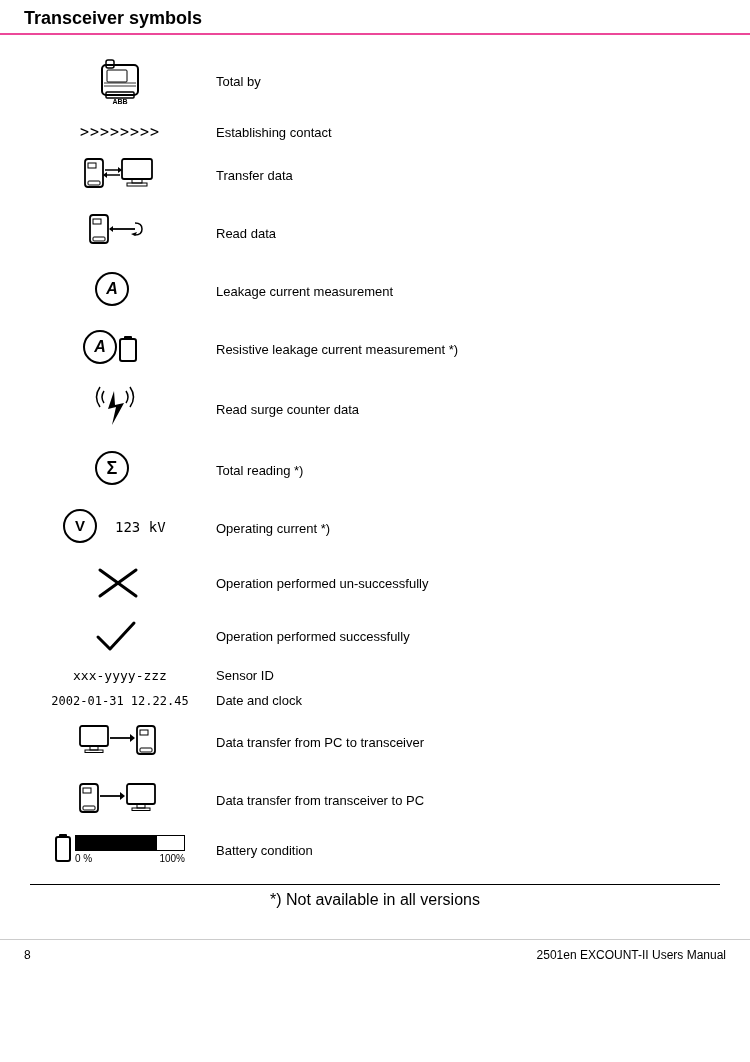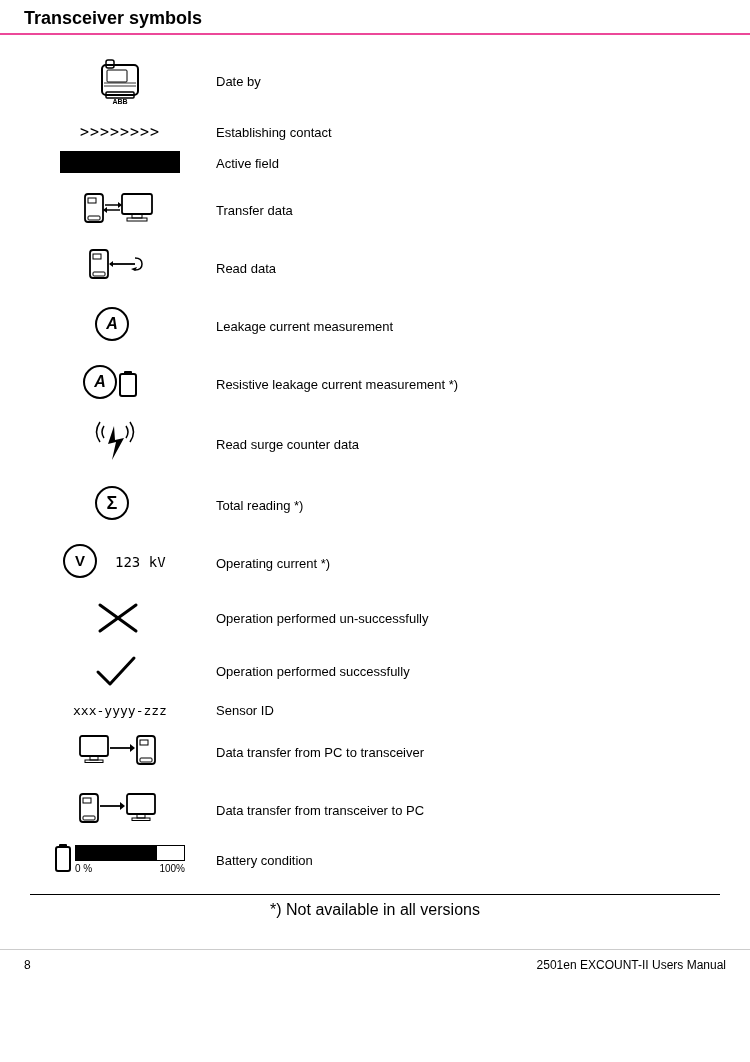--- a/index.html
+++ b/index.html
@@ -92,36 +92,30 @@
             <rect x="26" y="42" width="28" height="6" rx="1" fill="none" stroke="#000" stroke-width="1.5"></rect>
 
             <rect x="27" y="20" width="20" height="12" rx="1" fill="none" stroke="#000" stroke-width="1"></rect>
 
             <text x="40" y="54" text-anchor="middle" font-size="7" font-weight="bold">ABB</text>
 
             <line x1="24" y1="33" x2="56" y2="33" stroke="#000" stroke-width="0.8"></line>
             <line x1="24" y1="36" x2="56" y2="36" stroke="#000" stroke-width="0.8"></line>
           </svg>
         </td>
-        <td class="label-cell">Date by</td>
+        <td class="label-cell">Total by</td>
       </tr>
 
       <tr>
         <td class="symbol-cell">
           <span class="arrows-text">&gt;&gt;&gt;&gt;&gt;&gt;&gt;&gt;</span>
         </td>
         <td class="label-cell">Establishing contact</td>
       </tr>
 
-      <tr>
-        <td class="symbol-cell">
-          <span class="active-field-bar"></span>
-        </td>
-        <td class="label-cell">Active field</td>
-      </tr>
 
       <tr>
         <td class="symbol-cell">
           <svg width="80" height="45" viewBox="0 0 80 45">
 
             <rect x="5" y="8" width="18" height="28" rx="3" fill="none" stroke="#000" stroke-width="1.8"></rect>
             <rect x="8" y="12" width="8" height="5" fill="none" stroke="#000" stroke-width="1"></rect>
             <rect x="8" y="30" width="12" height="4" rx="1" fill="none" stroke="#000" stroke-width="1"></rect>
 
             <rect x="42" y="8" width="30" height="20" rx="2" fill="none" stroke="#000" stroke-width="1.8"></rect>
@@ -235,20 +229,26 @@
         <td class="label-cell">Operation performed successfully</td>
       </tr>
 
       <tr>
         <td class="symbol-cell">
           <span style="font-family:monospace;font-size:13px;">xxx-yyyy-zzz</span>
         </td>
         <td class="label-cell">Sensor ID</td>
       </tr>
 
+      <tr>
+        <td class="symbol-cell">
+          <span style="font-family:monospace;font-size:12px;">2002-01-31  12.22.45</span>
+        </td>
+        <td class="label-cell">Date and clock</td>
+      </tr>
 
       <tr>
         <td class="symbol-cell">
           <svg width="90" height="45" viewBox="0 0 90 45">
 
             <rect x="5" y="8" width="28" height="20" rx="2" fill="none" stroke="#000" stroke-width="1.8"></rect>
             <rect x="15" y="28" width="8" height="4" fill="none" stroke="#000" stroke-width="1"></rect>
             <rect x="10" y="32" width="18" height="2.5" fill="none" stroke="#000" stroke-width="1"></rect>
 
             <line x1="35" y1="20" x2="58" y2="20" stroke="#000" stroke-width="1.8"></line>

